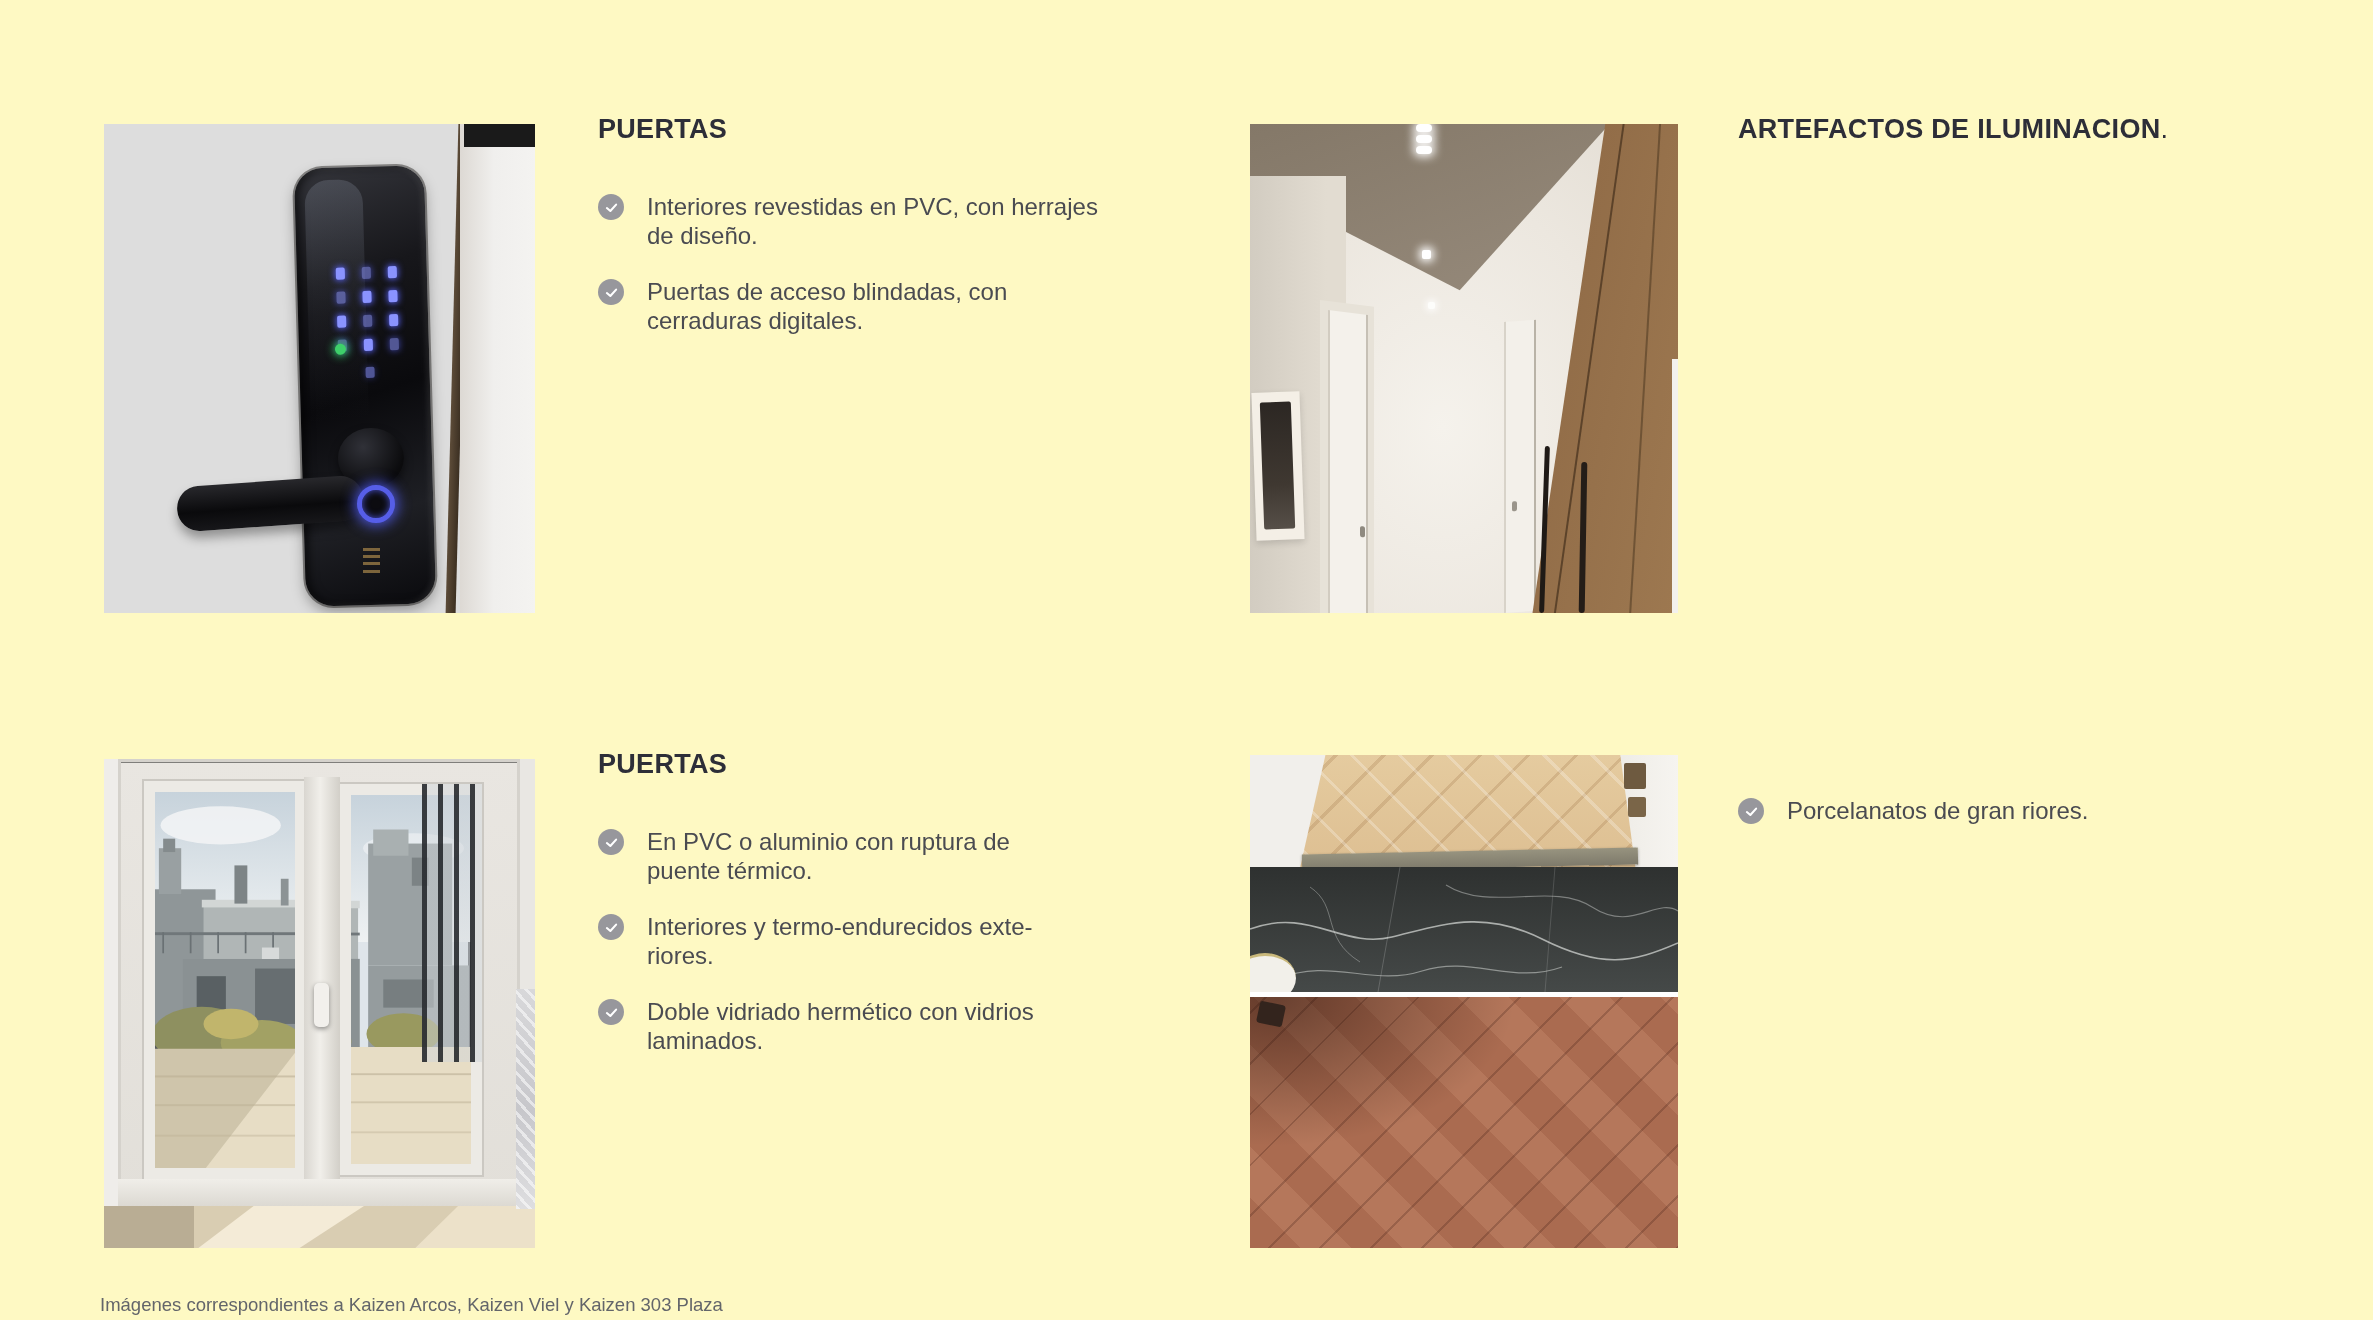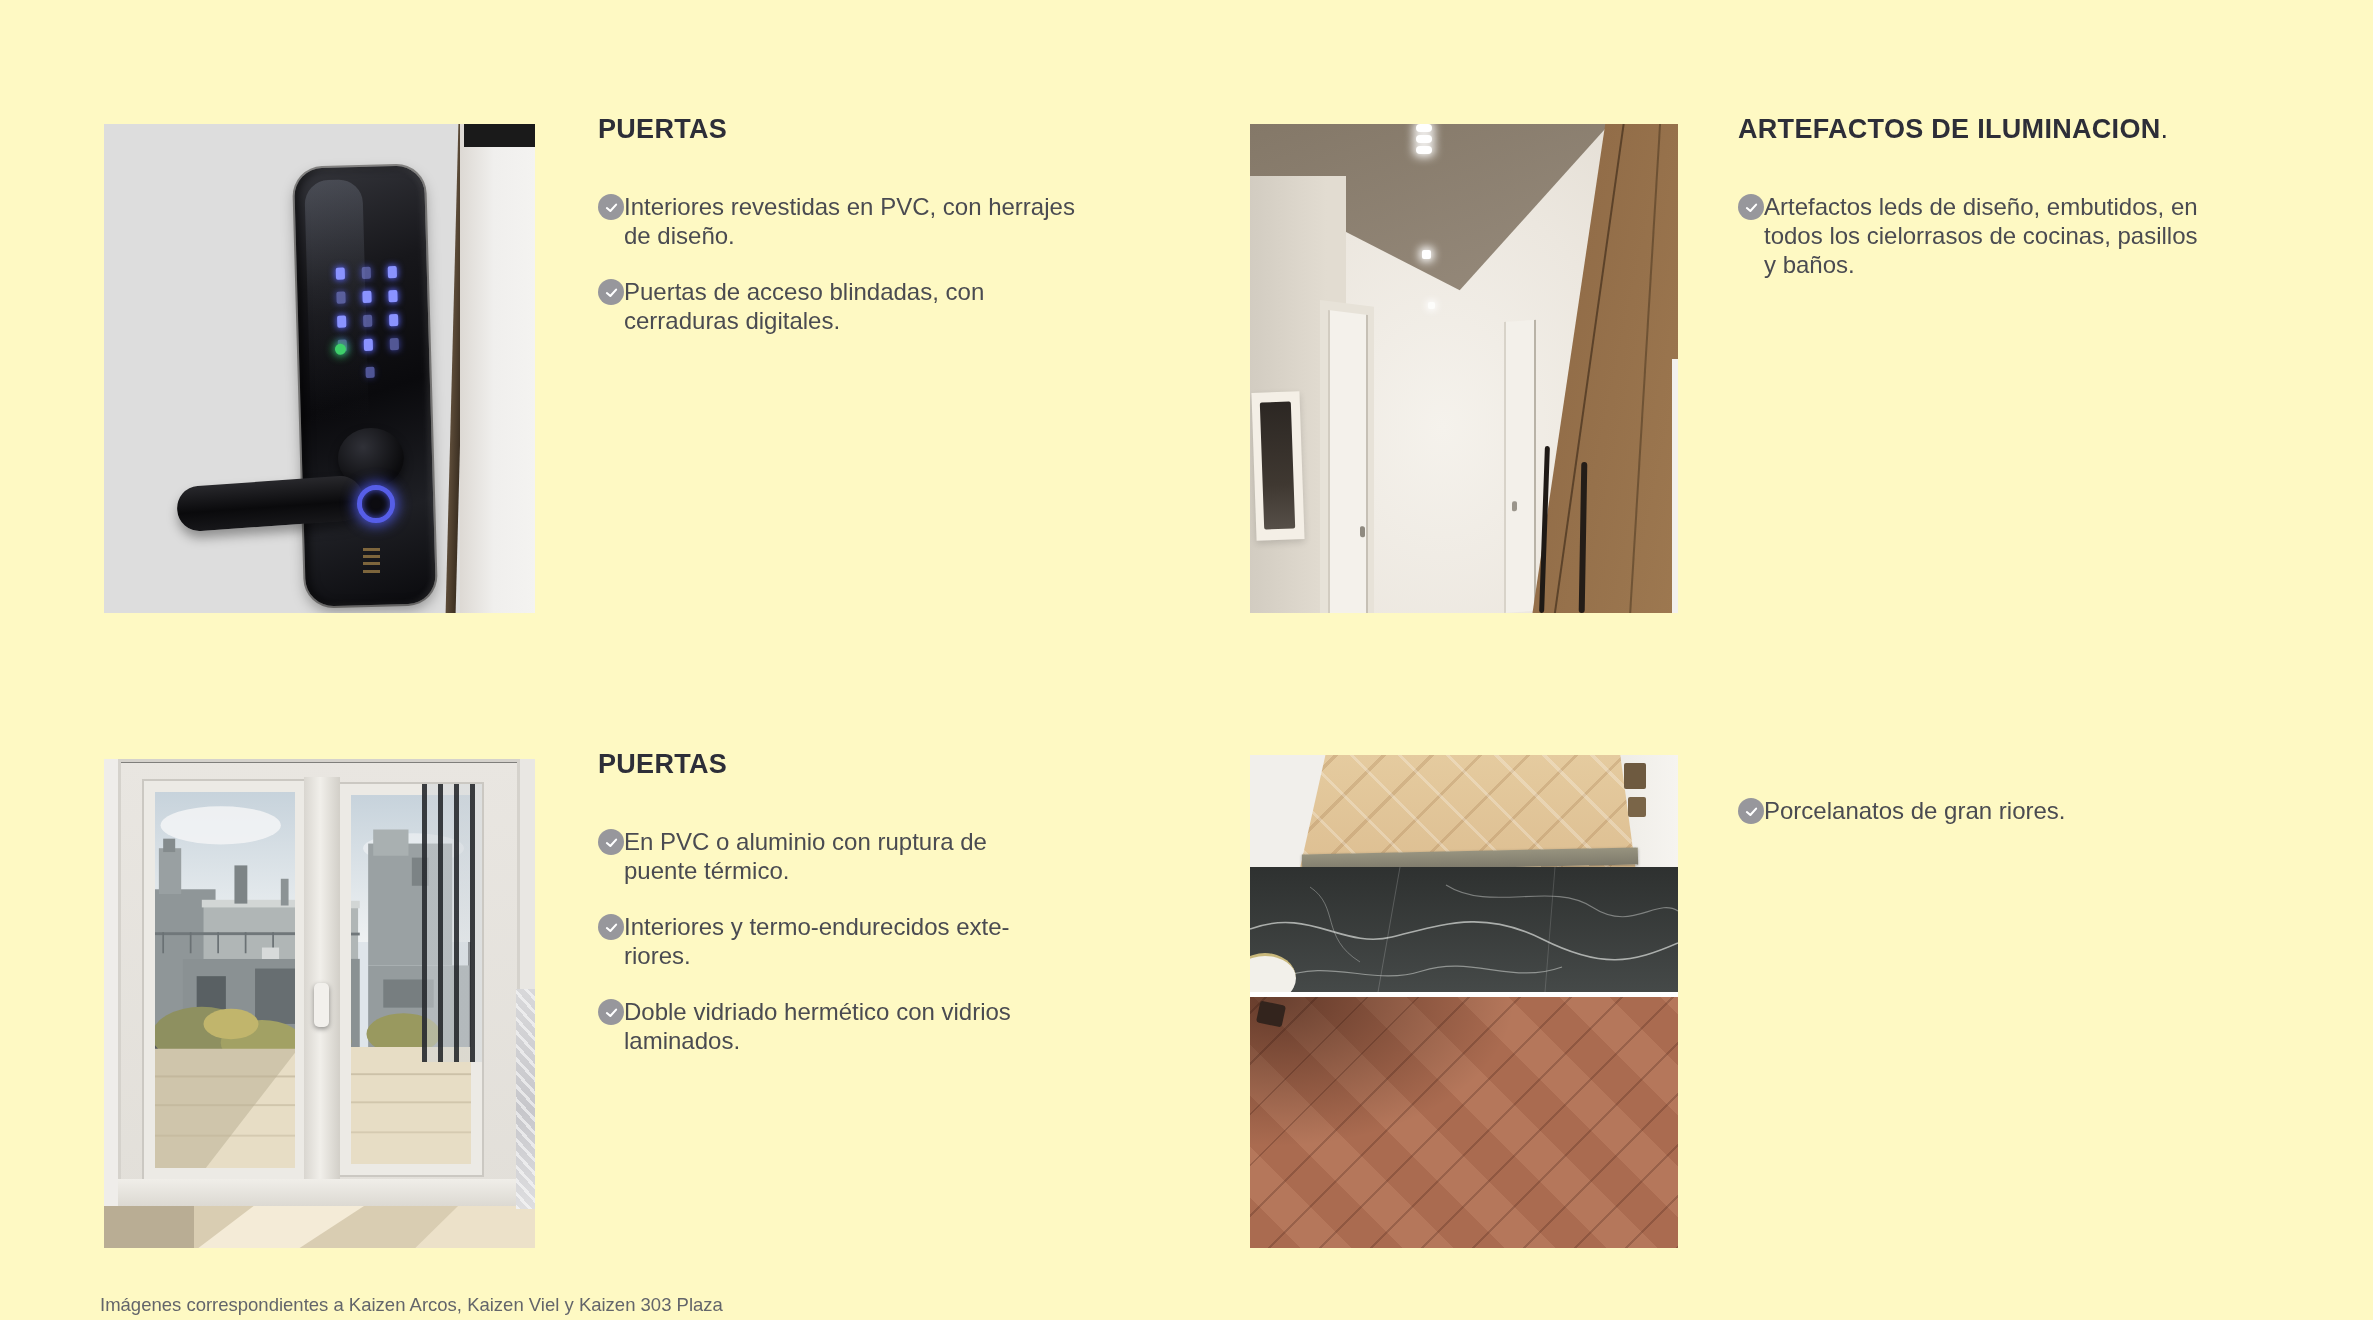--- a/index.html
+++ b/index.html
@@ -11,21 +11,21 @@
   }
   .photo { position:absolute; overflow:hidden; background:#ddd; }
   .photo * { position:absolute; }
 
   
   .sec { position:absolute; }
   .sec h2 { margin:0; font-size:27px; line-height:31px; font-weight:700;
             color:#2d2e38; letter-spacing:0.3px; }
   .sec h2 .h-period { font-weight:400; }
   .sec ul { list-style:none; margin:47px 0 0 0; padding:0; }
-  .sec li { display:flex; align-items:flex-start; margin:0 0 27px 0; }
+  .sec li { display:flex; align-items:flex-start; gap:23px; margin:0 0 27px 0; }
   .check { flex:0 0 26px; width:26px; height:26px; margin-top:2px; border-radius:50%;
            background:#97979c; display:flex; align-items:center; justify-content:center; }
   .check svg { width:15px; height:15px; display:block; }
   .li-text { font-size:24px; line-height:29px; color:#4a4b51; white-space:pre-line; }
 
   #sec-puertas    { left:598px;  top:114px; width:540px; }
   #sec-artefactos { left:1738px; top:114px; width:560px; }
   #sec-ventanas   { left:598px;  top:749px; width:540px; }
   #sec-pisos      { left:1738px; top:749px; width:560px; }
 
@@ -264,32 +264,20 @@
         <b></b>
       </div>
     <div class="ph-dot1"></div>
     <div class="ph-dot2"></div>
     <div class="ph-sconce-mat"></div>
     <div class="ph-sconce"></div>
   </div>
 
   <div class="sec" id="sec-artefactos">
     <h2><span>ARTEFACTOS DE ILUMINACION</span><span class="h-period">.</span></h2>
-    <ul>
-      <li>
-        <span class="check">
-            <svg viewBox="0 0 26 26">
-              <polyline points="5,14 11,19 21,8" fill="none" stroke="#ffffff" stroke-width="3.6" stroke-linecap="round" stroke-linejoin="round"></polyline>
-            </svg>
-          </span>
-        <span class="li-text">Artefactos leds de diseño, embutidos, en
-todos los cielorrasos de cocinas, pasillos
-y baños.</span>
-      </li>
-    </ul>
   </div>
 
   <div class="photo" id="photo-window">
     <svg width="0" height="0" style="position:absolute">
       <defs>
         <linearGradient id="skyG" x1="0" y1="0" x2="0" y2="1">
           <stop offset="0" stop-color="#c6d2db"></stop>
             <stop offset="1" stop-color="#eff2f3"></stop>
         </linearGradient>
         <g id="cityscene">

